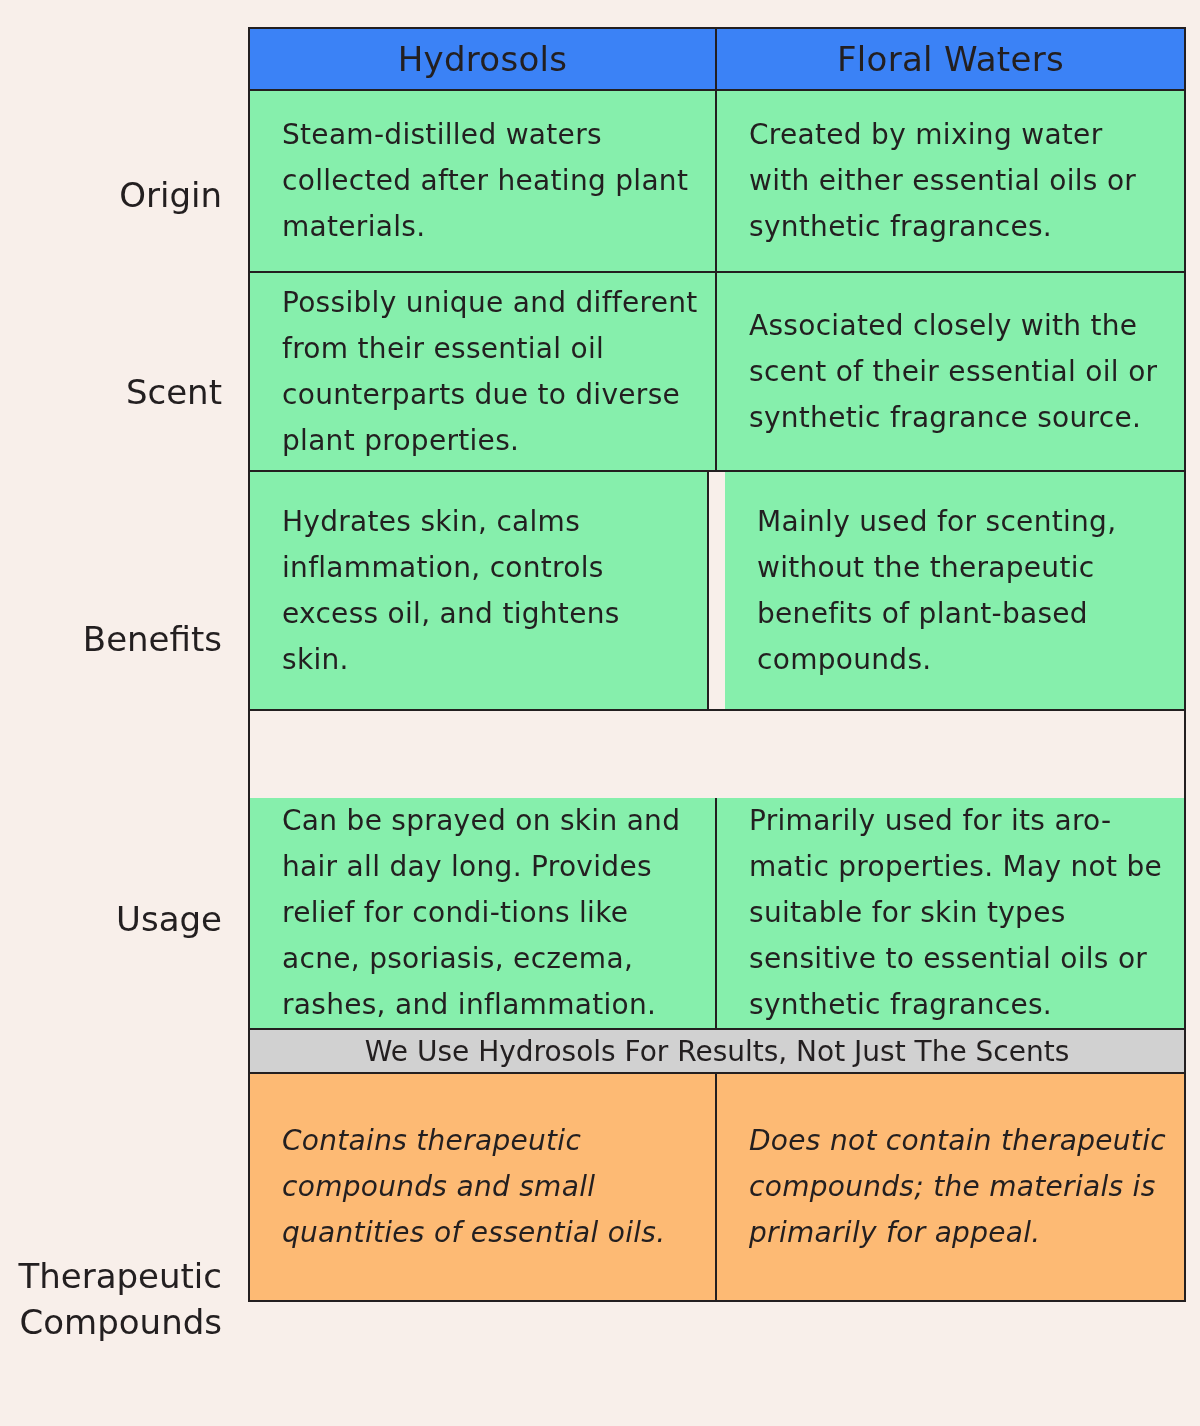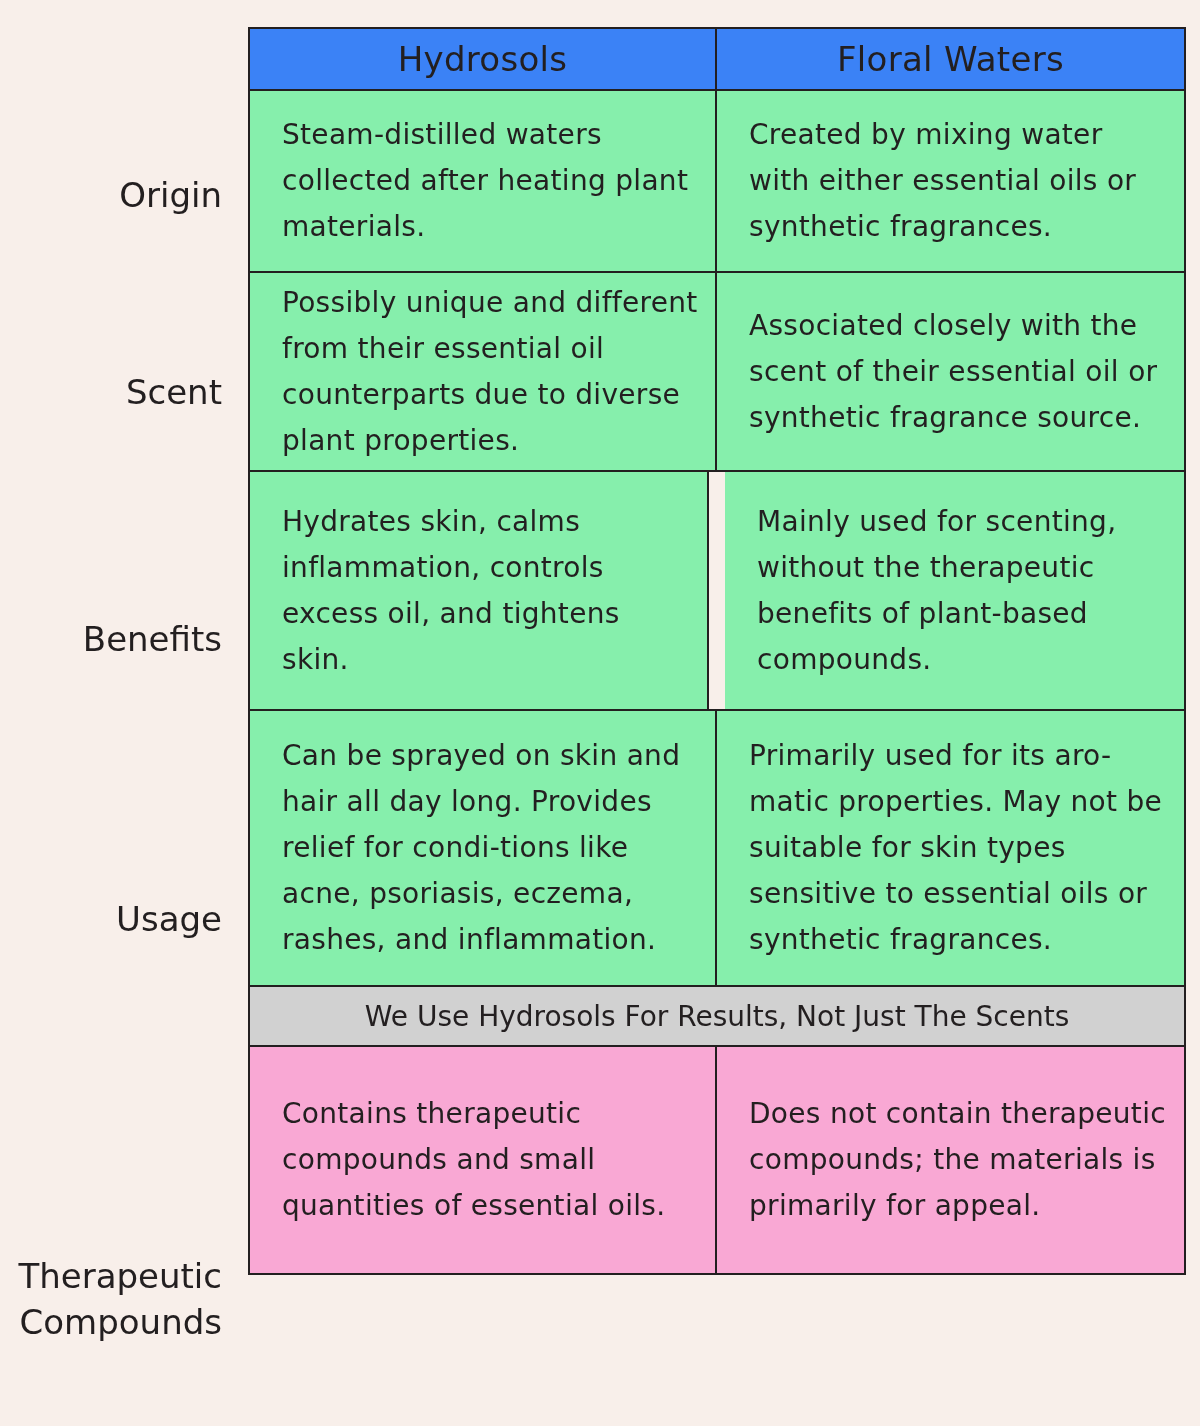--- a/index.html
+++ b/index.html
@@ -14,22 +14,22 @@
   }
   .row { display:flex; border-bottom:2px solid #231f20; box-sizing:border-box; }
   .row:last-child { border-bottom:none; }
   .cell {
     box-sizing:border-box; width:50%; padding:0 14px 0 32px;
     display:flex; align-items:center; background:#86efac;
     font-size:28px; line-height:46px; letter-spacing:0.3px;
   }
   .cell:first-child { border-right:2px solid #231f20; }
   .hdr .cell { background:#3b82f6; justify-content:center; padding:0; font-size:34px;text-align:right; }
-  .banner { background:#d1d1d1; justify-content:center; text-align:center; font-size:28px; height:60px; display:flex; align-items:center; }
-  .last .cell { background:#f9a8d4; }
+  .banner { background:#d1d1d1; justify-content:center; text-align:center; font-size:28px; height:44px; display:flex; align-items:center; }
+  .last .cell { background:#fdba74;font-style:italic; }
   .label {
     position:absolute; right:978px; text-align:right; font-size:34px; line-height:46px;
   }
 </style>
 </head>
 <body>
 
 <div class="label" style="top:154px;margin-top:18px;">Origin</div>
 <div class="label" style="top:369px;">Scent</div>
 <div class="label" style="top:616px;">Benefits</div>
@@ -49,21 +49,21 @@
     <div class="cell">Created by mixing water with either essential oils or synthetic fragrances.</div>
   </div>
   <div class="row" style="height:199px;">
     <div class="cell">Possibly unique and different from their essential oil counterparts due to diverse plant properties.</div>
     <div class="cell">Associated closely with the scent of their essential oil or synthetic fragrance source.</div>
   </div>
   <div class="row" style="height:239px;gap:16px;">
     <div class="cell">Hydrates skin, calms inflammation, controls excess oil, and tightens skin.</div>
     <div class="cell">Mainly used for scenting, without the therapeutic benefits of plant-based compounds.</div>
   </div>
-  <div class="row" style="height:276px;">
+  <div class="row" style="height:319px;align-items:flex-end;">
     <div class="cell">Can be sprayed on skin and hair all day long. Provides relief for condi-tions like acne, psoriasis, eczema, rashes, and inflammation.</div>
     <div class="cell">Primarily used for its aro-matic properties. May not be suitable for skin types sensitive to essential oils or synthetic fragrances.</div>
   </div>
   <div class="row banner">We Use Hydrosols For Results, Not Just The Scents</div>
   <div class="row last" style="height:226px;">
     <div class="cell">Contains therapeutic compounds and small quantities of essential oils.</div>
     <div class="cell">Does not contain therapeutic compounds; the materials is primarily for appeal.</div>
   </div>
 </div>
 

